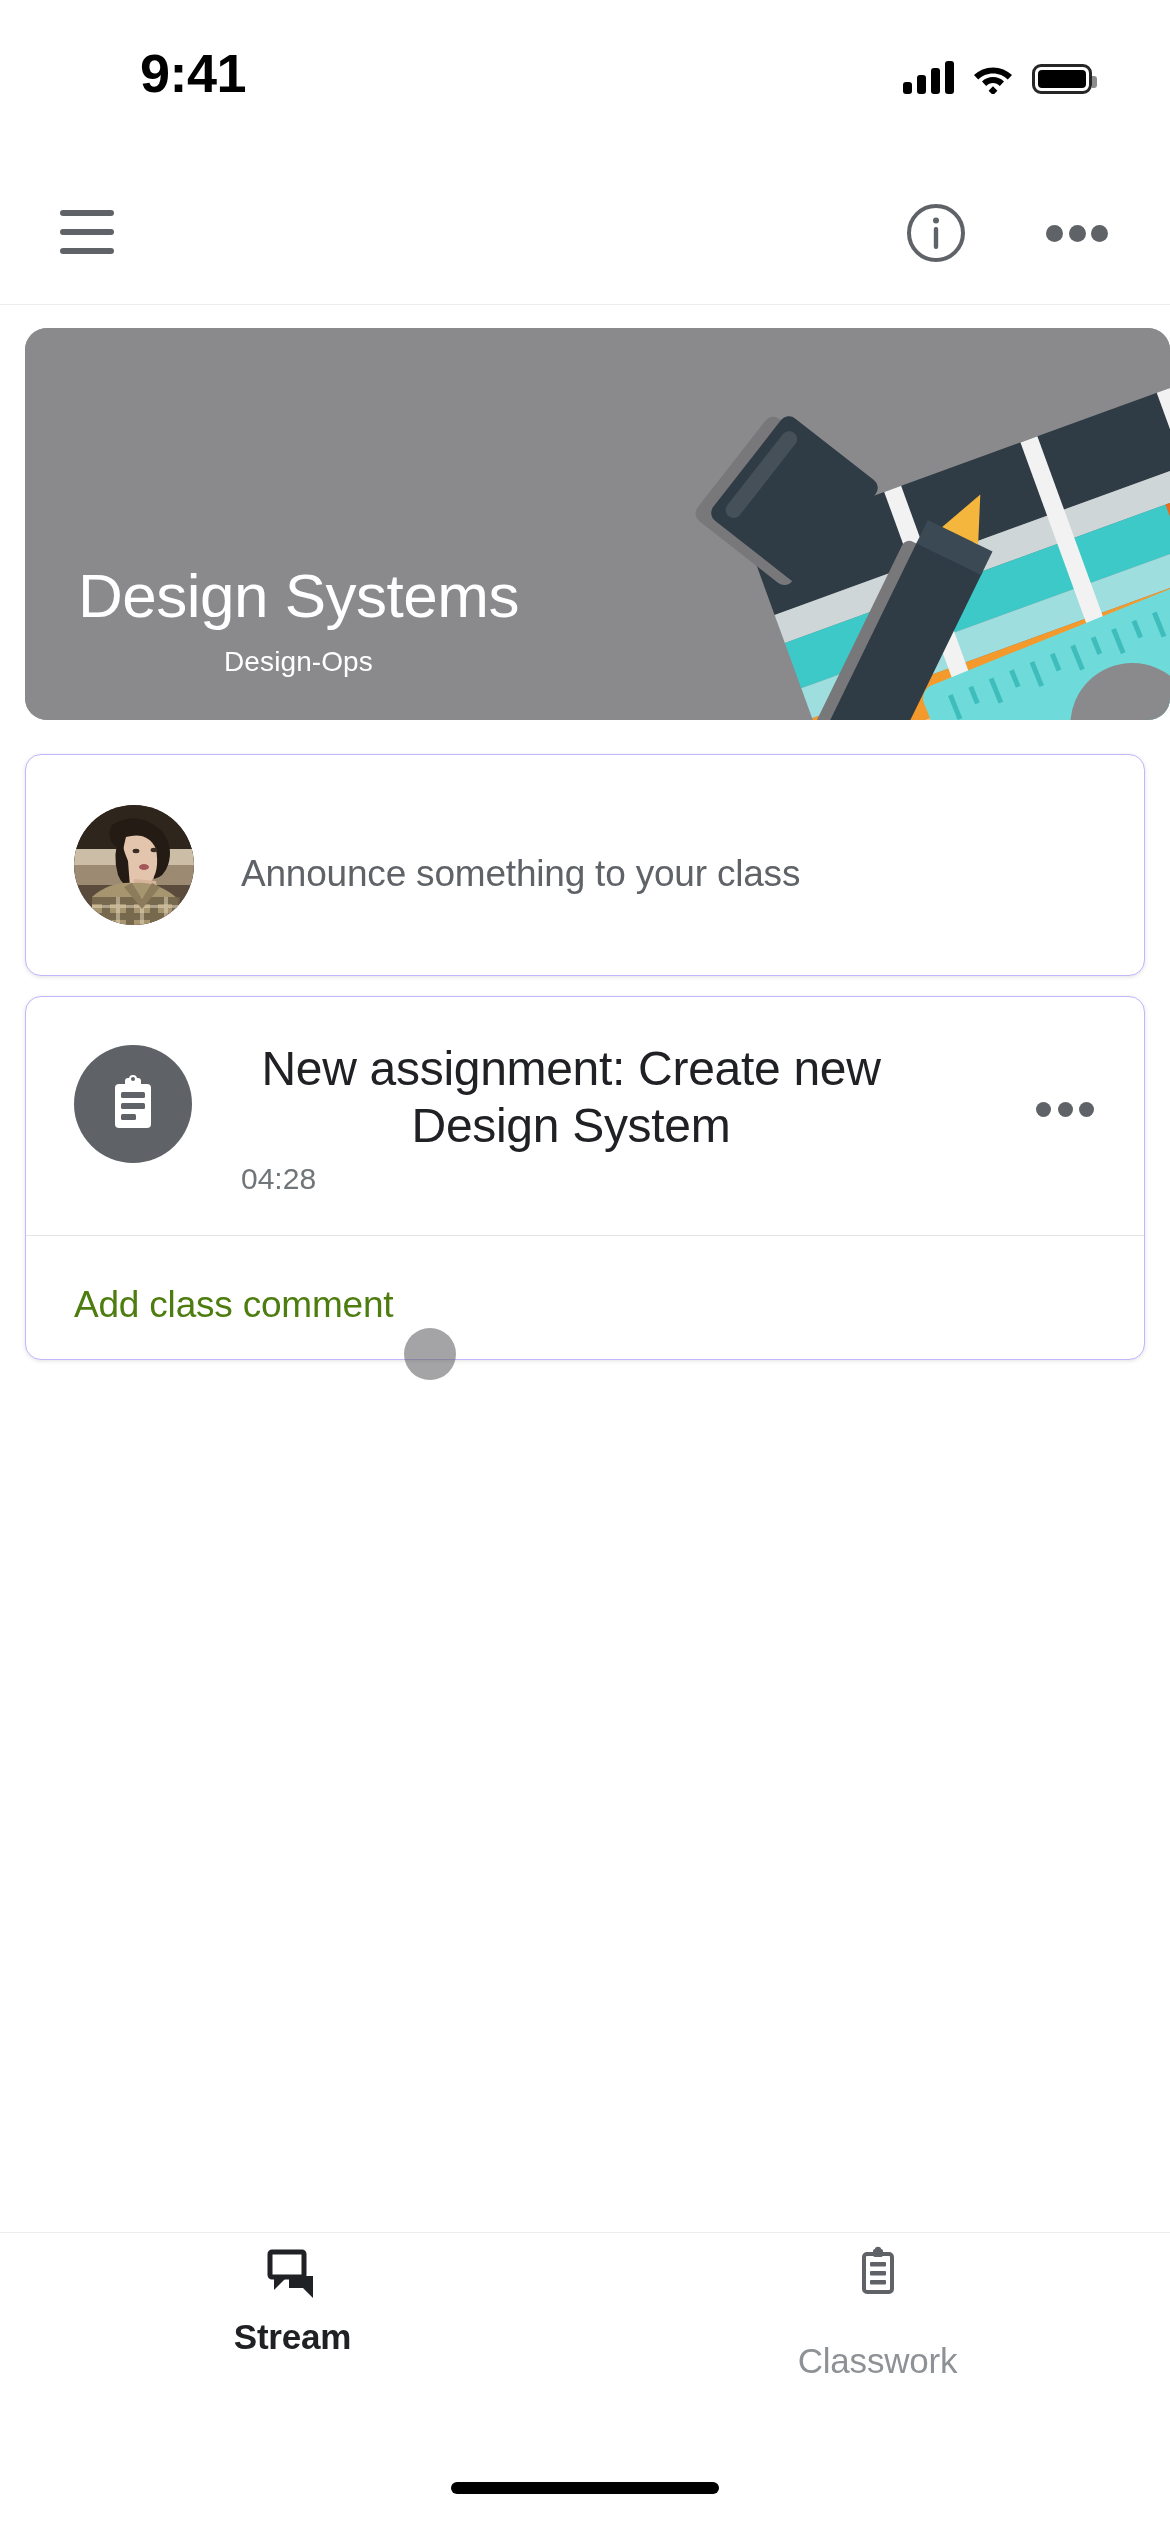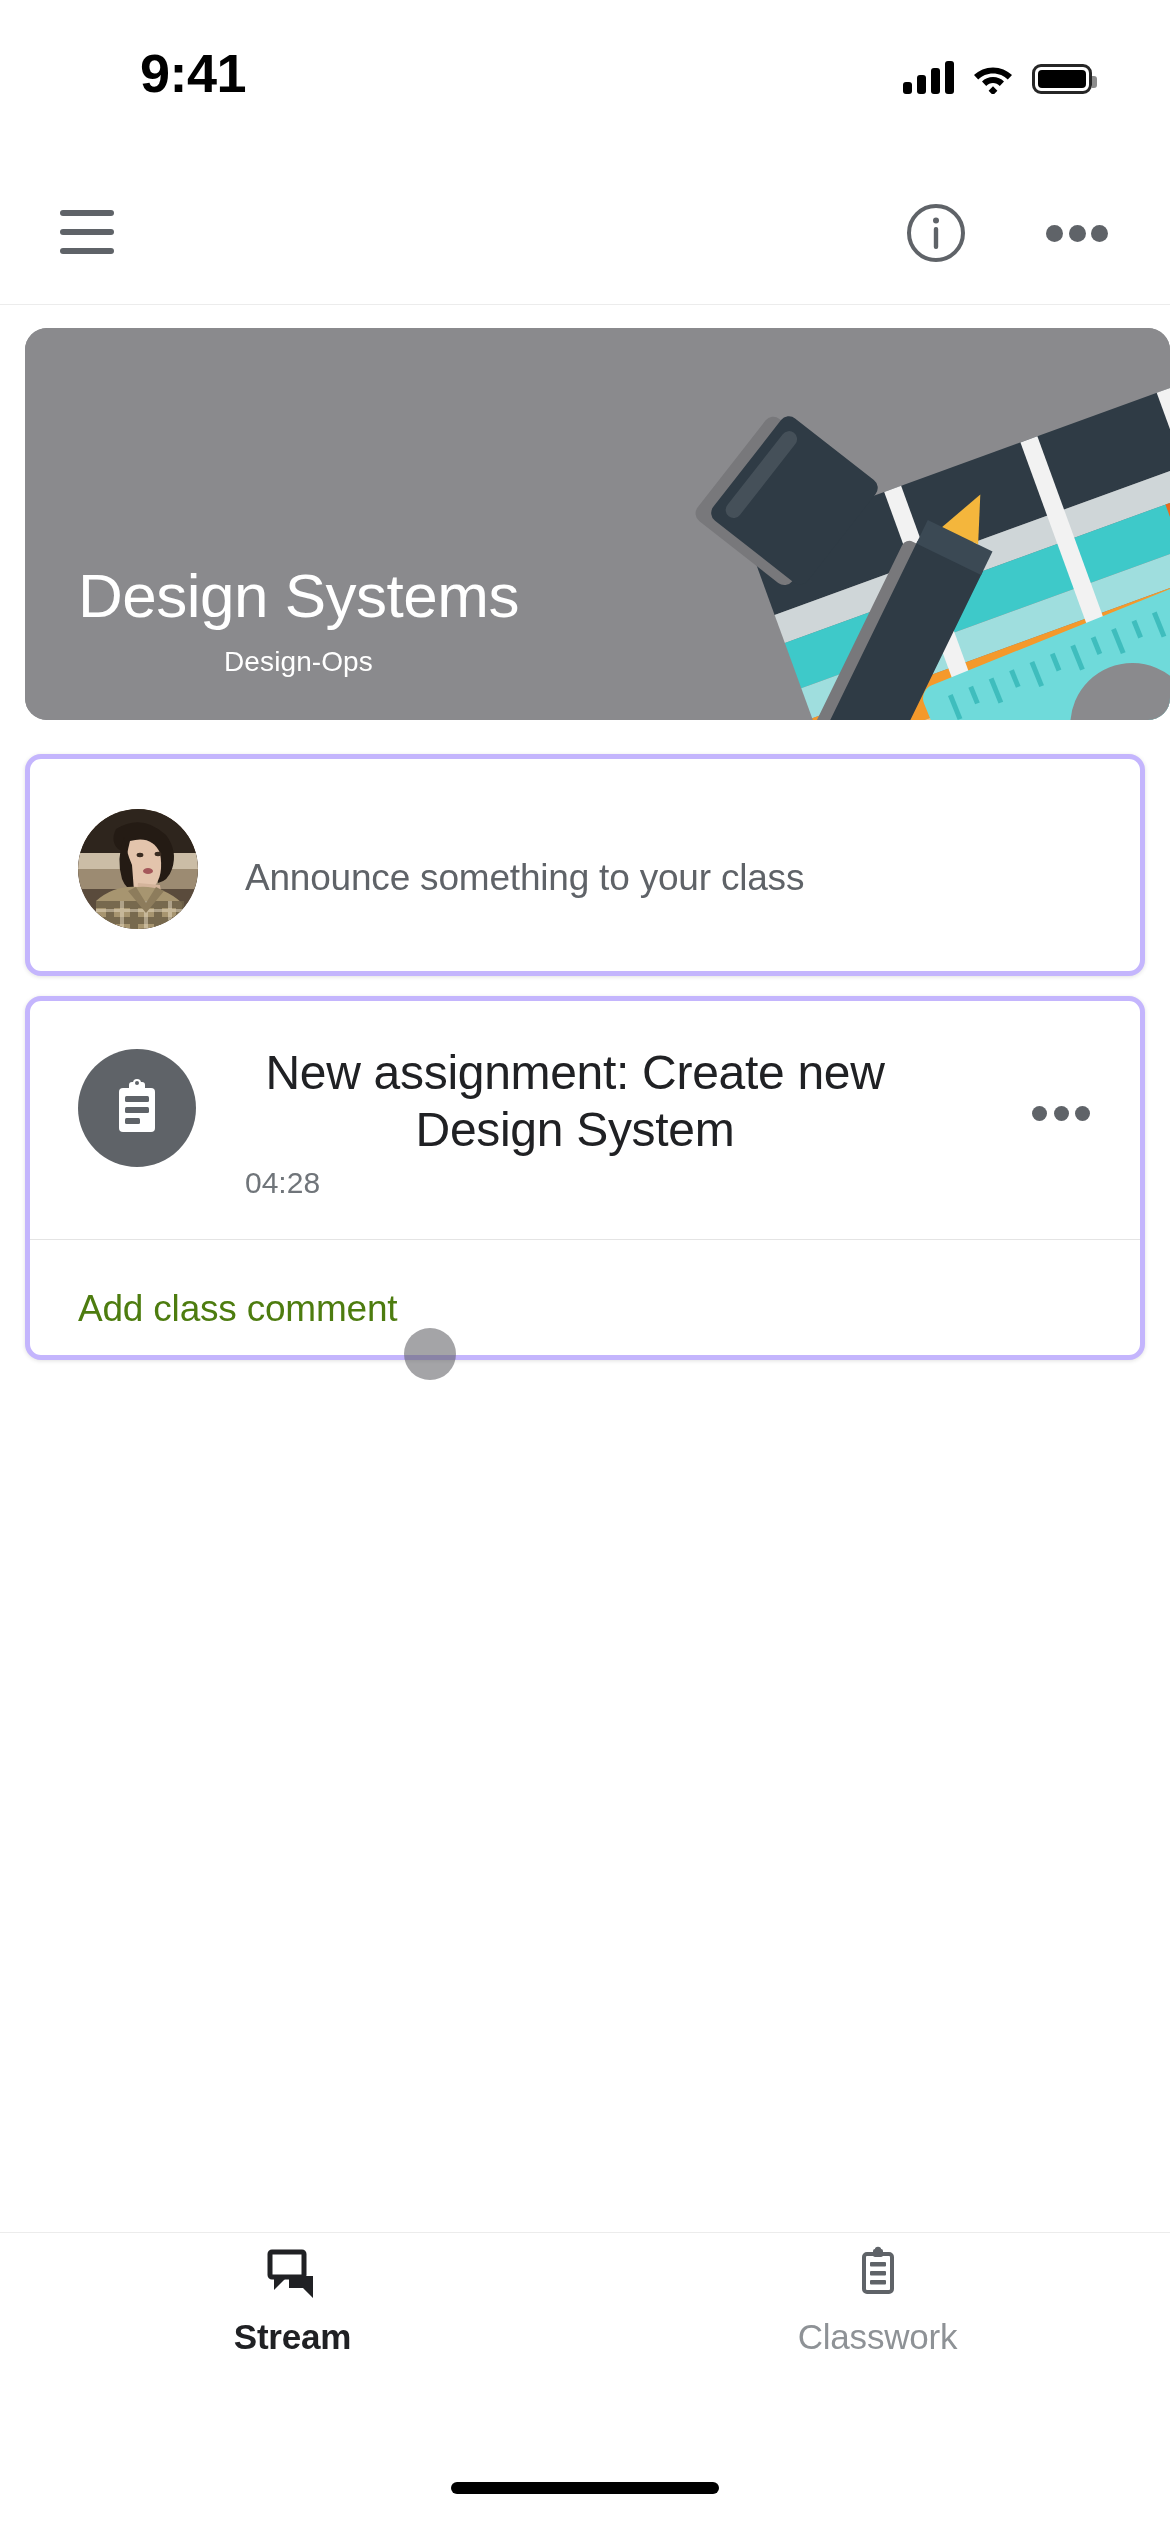--- a/index.html
+++ b/index.html
@@ -170,21 +170,21 @@
     letter-spacing: 0.1px;
   }
 
   
   .card {
     position: absolute;
     left: 25px;
     width: 1120px;
     background: #ffffff;
     border-radius: 16px;
-    border: 5px solid #c4b5fd;
+    border: 1px solid #c4b5fd;
     box-shadow: 0 1px 4px rgba(0,0,0,.12);
   }
 
   
   .card-announce {
     top: 448px;
     height: 222px;
   }
   .avatar {
     position: absolute;
@@ -306,21 +306,21 @@
     align-items: center;
     gap: 16px;
     cursor: pointer;
   }
   .nav-icon { height: 56px; display:flex; align-items:center; justify-content:center; }
   .nav-label {
     font-size: 35px;
     letter-spacing: -0.2px;
   }
   .nav-item.active .nav-label { color:#202124; font-weight:700; }
-  .nav-item:not(.active) .nav-label { color:#8e9296; font-weight:400; }
+  .nav-item:not(.active) .nav-label { color:#8e9296; font-weight:400;margin-top:24px; }
 
   .home-indicator {
     position: absolute;
     left: 50%;
     transform: translateX(-50%);
     bottom: 38px;
     width: 268px;
     height: 12px;
     background: #000000;
     border-radius: 6px;

